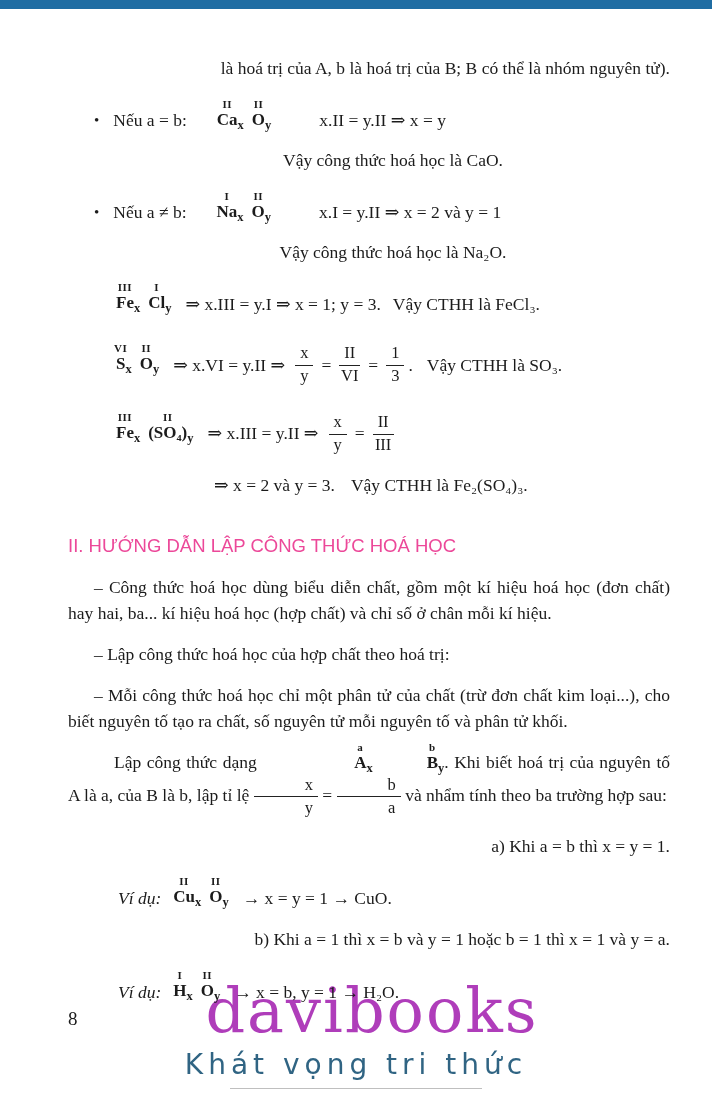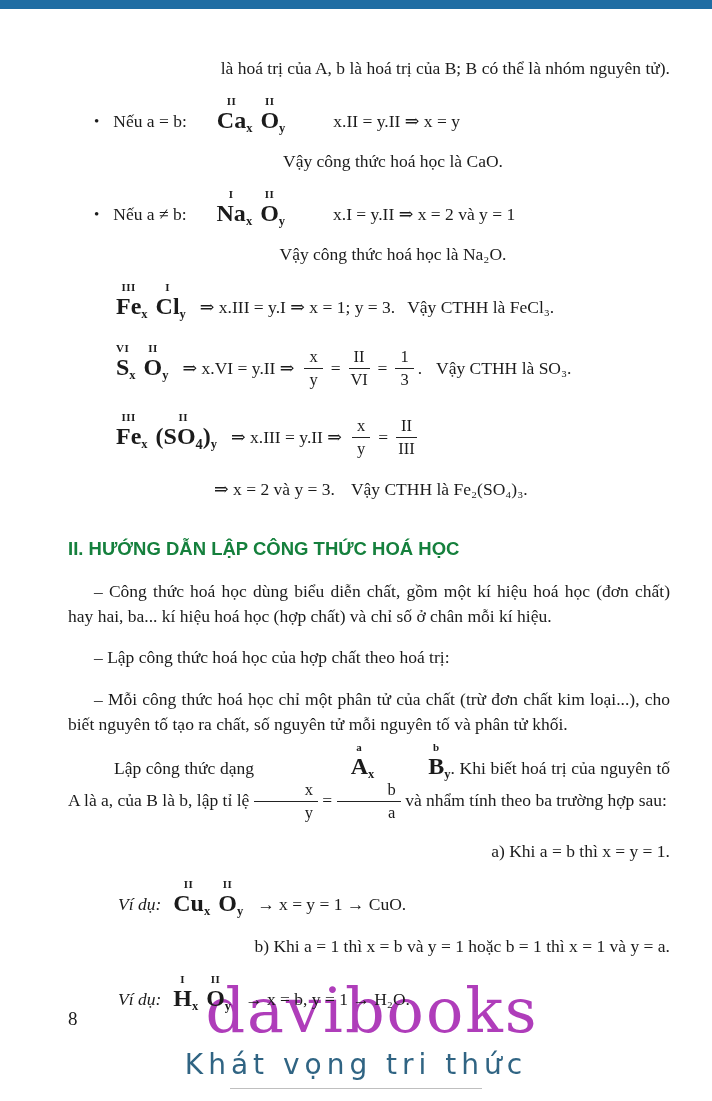--- a/index.html
+++ b/index.html
@@ -31,32 +31,32 @@
   .case { padding-left: 26px; }
   .bullet { margin-right: 14px; font-size: 15px; }
   .result { margin-top: 14px; padding-left: 48px; text-align: center; }
   .exrow { padding-left: 48px; }
   .exrow2 { padding-left: 50px; }
   .concl { margin-top: 18px; padding-left: 146px; }
 
   .heading {
     margin: 34px 0 0 0;
     font-family: "Liberation Sans", "DejaVu Sans", sans-serif;
-    font-weight: 700; font-size: 18.5px; color: #15803d;
+    font-weight: 400; font-size: 18.5px; color: #ec4899;
   }
 
   
   .vf { display: inline-block; white-space: nowrap; font-weight: 700; line-height: 1; }
   .atom { position: relative; display: inline-block; }
   .atom .val {
     position: absolute; bottom: calc(100% + 1px); left: 50%;
     transform: translateX(-50%);
     font-size: 11px; font-weight: 700; letter-spacing: 0.5px; line-height: 1;
   }
-  .atom .sym { font-size: 24px; }
+  .atom .sym { font-size: 17px; }
   .vf .sub { font-size: 12.5px; vertical-align: -4px; }
   .atom2 { margin-left: 8px; }
 
   
   .frac {
     display: inline-flex; flex-direction: column; align-items: center;
     vertical-align: middle; line-height: 1.15; font-size: 16.5px; text-align: center;
   }
   .frac .fnum { padding: 0 5px 1.5px; border-bottom: 1.4px solid #222; }
   .frac .fden { padding-top: 1.5px; }

